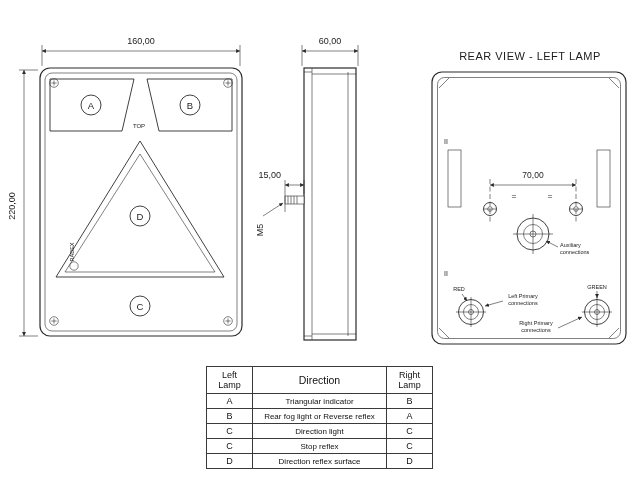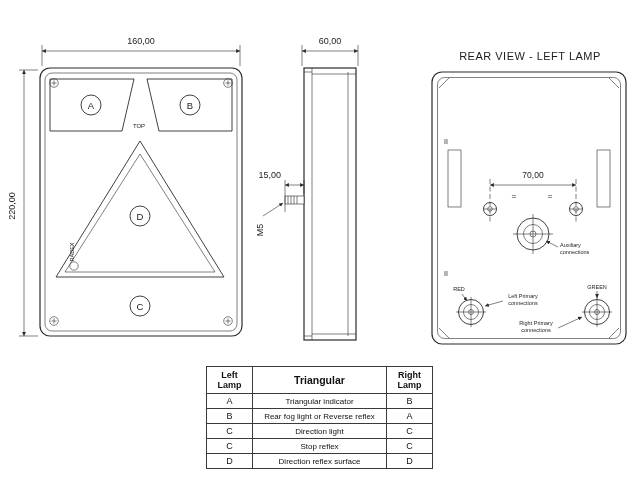--- a/index.html
+++ b/index.html
@@ -26,21 +26,21 @@
   .t5{font-size:5.5px;}
   .zl{font-size:9.5px;text-anchor:middle;}
   .mid{text-anchor:middle;}
   .end{text-anchor:end;}
 
   
   .spec-table{position:absolute;left:206px;top:366px;border-collapse:collapse;
               table-layout:fixed;background:#fff;}
   .spec-table th,.spec-table td{border:1px solid #3a3a3a;text-align:center;color:#111;
               padding:0 2px;}
-  .spec-table th{font-weight:bold;font-size:9px;line-height:1.15;height:26px;
+  .spec-table th{font-weight:normal;font-size:9px;line-height:1.15;height:26px;
               white-space:pre-line;margin-left:30px;}
   .spec-table th.fn{font-size:10.5px;}
   .spec-table td{font-size:8px;height:14px;}
   .spec-table td.lt{font-size:9px;}
 
   
   .logo{position:absolute;left:8px;top:444px;font-style:italic;font-weight:bold;
         font-size:25px;color:#1c3b8e;letter-spacing:1px;}
 </style>
 </head>
@@ -206,21 +206,21 @@
 <table class="spec-table">
   <colgroup>
     <col style="width:46px">
         <col style="width:134px">
         <col style="width:46px">
   </colgroup>
   <thead>
     <tr>
       <th>Left
 Lamp</th>
-      <th class="fn">Triangular</th>
+      <th class="fn">Direction</th>
       <th>Right
 Lamp</th>
     </tr>
   </thead>
   <tbody>
     <tr>
       <td class="lt">A</td>
       <td>Triangular indicator</td>
       <td class="lt">B</td>
     </tr>

